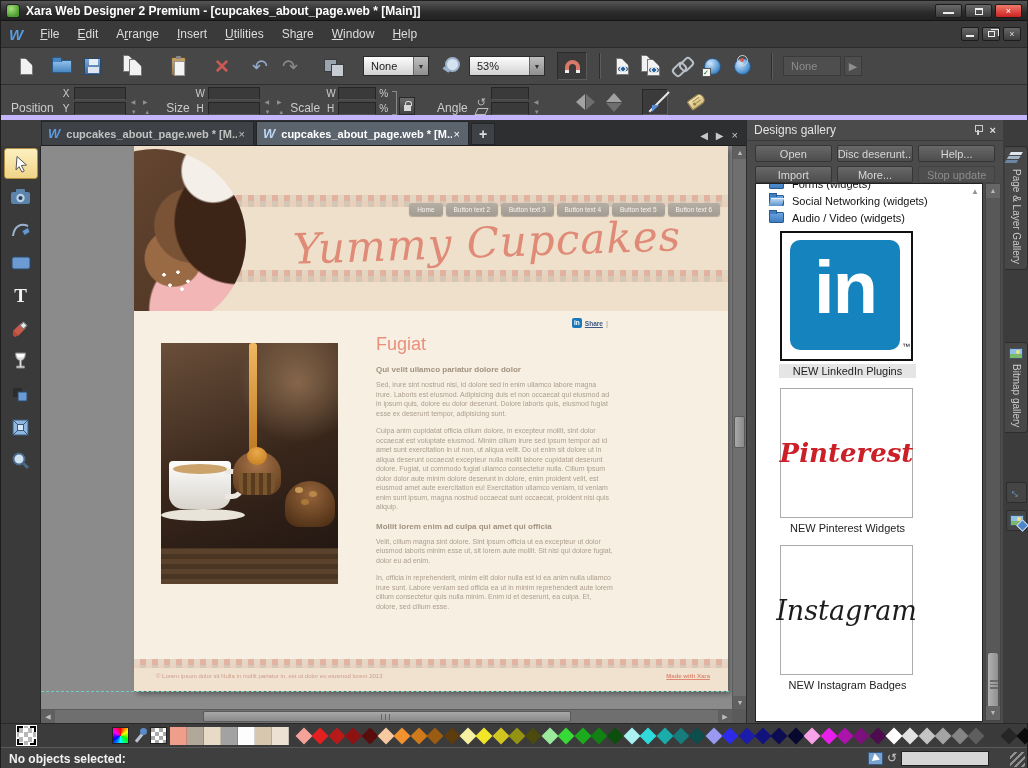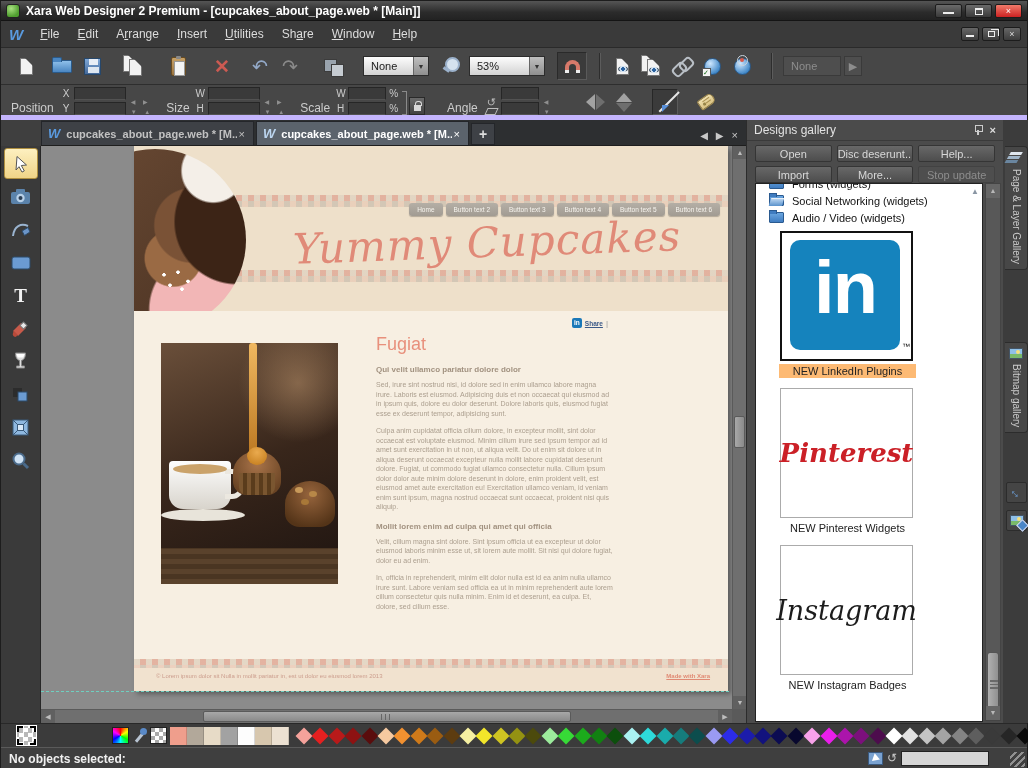--- a/index.html
+++ b/index.html
@@ -199,21 +199,21 @@
 .list-uparr{position:absolute;right:3px;top:3px;color:#8a96a4;font-size:8px}
 .ditem{margin-top:5px}
 .dcard{width:133px;height:130px;margin-left:24px;background:#fff;border:1px solid #ababab;position:relative}
 .dcard.sel{border:2px solid #111}
 .li-box{position:absolute;left:8px;top:7px;width:110px;height:110px;background:#1583bd;border-radius:10px;color:#fff;font-weight:bold;font-size:74px;line-height:96px;text-align:center;letter-spacing:-2px}
 .li-tm{position:absolute;right:1px;bottom:8px;font-size:8px;color:#111}
 .script-logo{position:absolute;left:0;right:0;top:0;bottom:0;display:flex;align-items:center;justify-content:center;font-family:"DejaVu Serif",serif;font-style:italic;white-space:nowrap}
 .script-logo.pinterest{color:#cb2027;font-weight:bold;font-size:26px}
 .script-logo.instagram{color:#1c1c1c;font-size:27px}
 .dcap{margin:3px 0 10px 23px;width:137px;text-align:center;font-size:11px;color:#222;padding:1px 0}
-.dcap.hl{background:#fdba74}
+.dcap.hl{background:#e5e5e5}
 .pscroll{position:absolute;right:2px;top:63px;width:16px;bottom:2px;background:#585858;border:1px solid #444}
 .pscroll .sarr{position:absolute;left:0;width:14px;height:14px;color:#b8b8b8;font-size:7px;text-align:center;line-height:14px;background:#666}
 .pthumb{position:absolute;left:1px;top:468px;width:12px;height:64px;background:linear-gradient(90deg,#b0b0b0,#909090);border:1px solid #555;border-radius:3px}
 .pthumb::after{content:"";position:absolute;left:2px;top:50%;margin-top:-5px;width:8px;height:10px;background:repeating-linear-gradient(0deg,#6a6a6a 0 1.5px,transparent 1.5px 3.5px)}
 
 
 .strip{position:absolute;left:1002px;top:119px;width:26px;height:603px;background:#3c3c3c}
 .vtab{position:absolute;left:2px;width:23px;background:#474747;border:1px solid #2c2c2c;border-left:none;border-radius:0 4px 4px 0;display:flex;flex-direction:column;align-items:center;padding:5px 0;gap:5px}
 .vtab .vtxt{writing-mode:vertical-rl;font-size:10px;color:#cwrit;color:#cccccc;white-space:nowrap}
 .i-layers{width:13px;height:12px;position:relative}
@@ -394,21 +394,21 @@
         </div>
       <div class="frow">
           <span class="minlbl">H</span>
           <input class="t2field" style="">
         </div>
     </div>
     <div class="spincol">
         <span>◀ ▶</span>
         <span>▼ ▲</span>
       </div>
-    <span class="t2lbl" style="margin-left:10px">Scale</span>
+    <span class="t2lbl" style="">Scale</span>
     <div class="fieldcol" style="margin-left:6px">
       <div class="frow">
           <span class="minlbl">W</span>
           <input class="t2field sm" style="">
           <span class="pct">%</span>
         </div>
       <div class="frow">
           <span class="minlbl">H</span>
           <input class="t2field sm" style="">
           <span class="pct">%</span>

